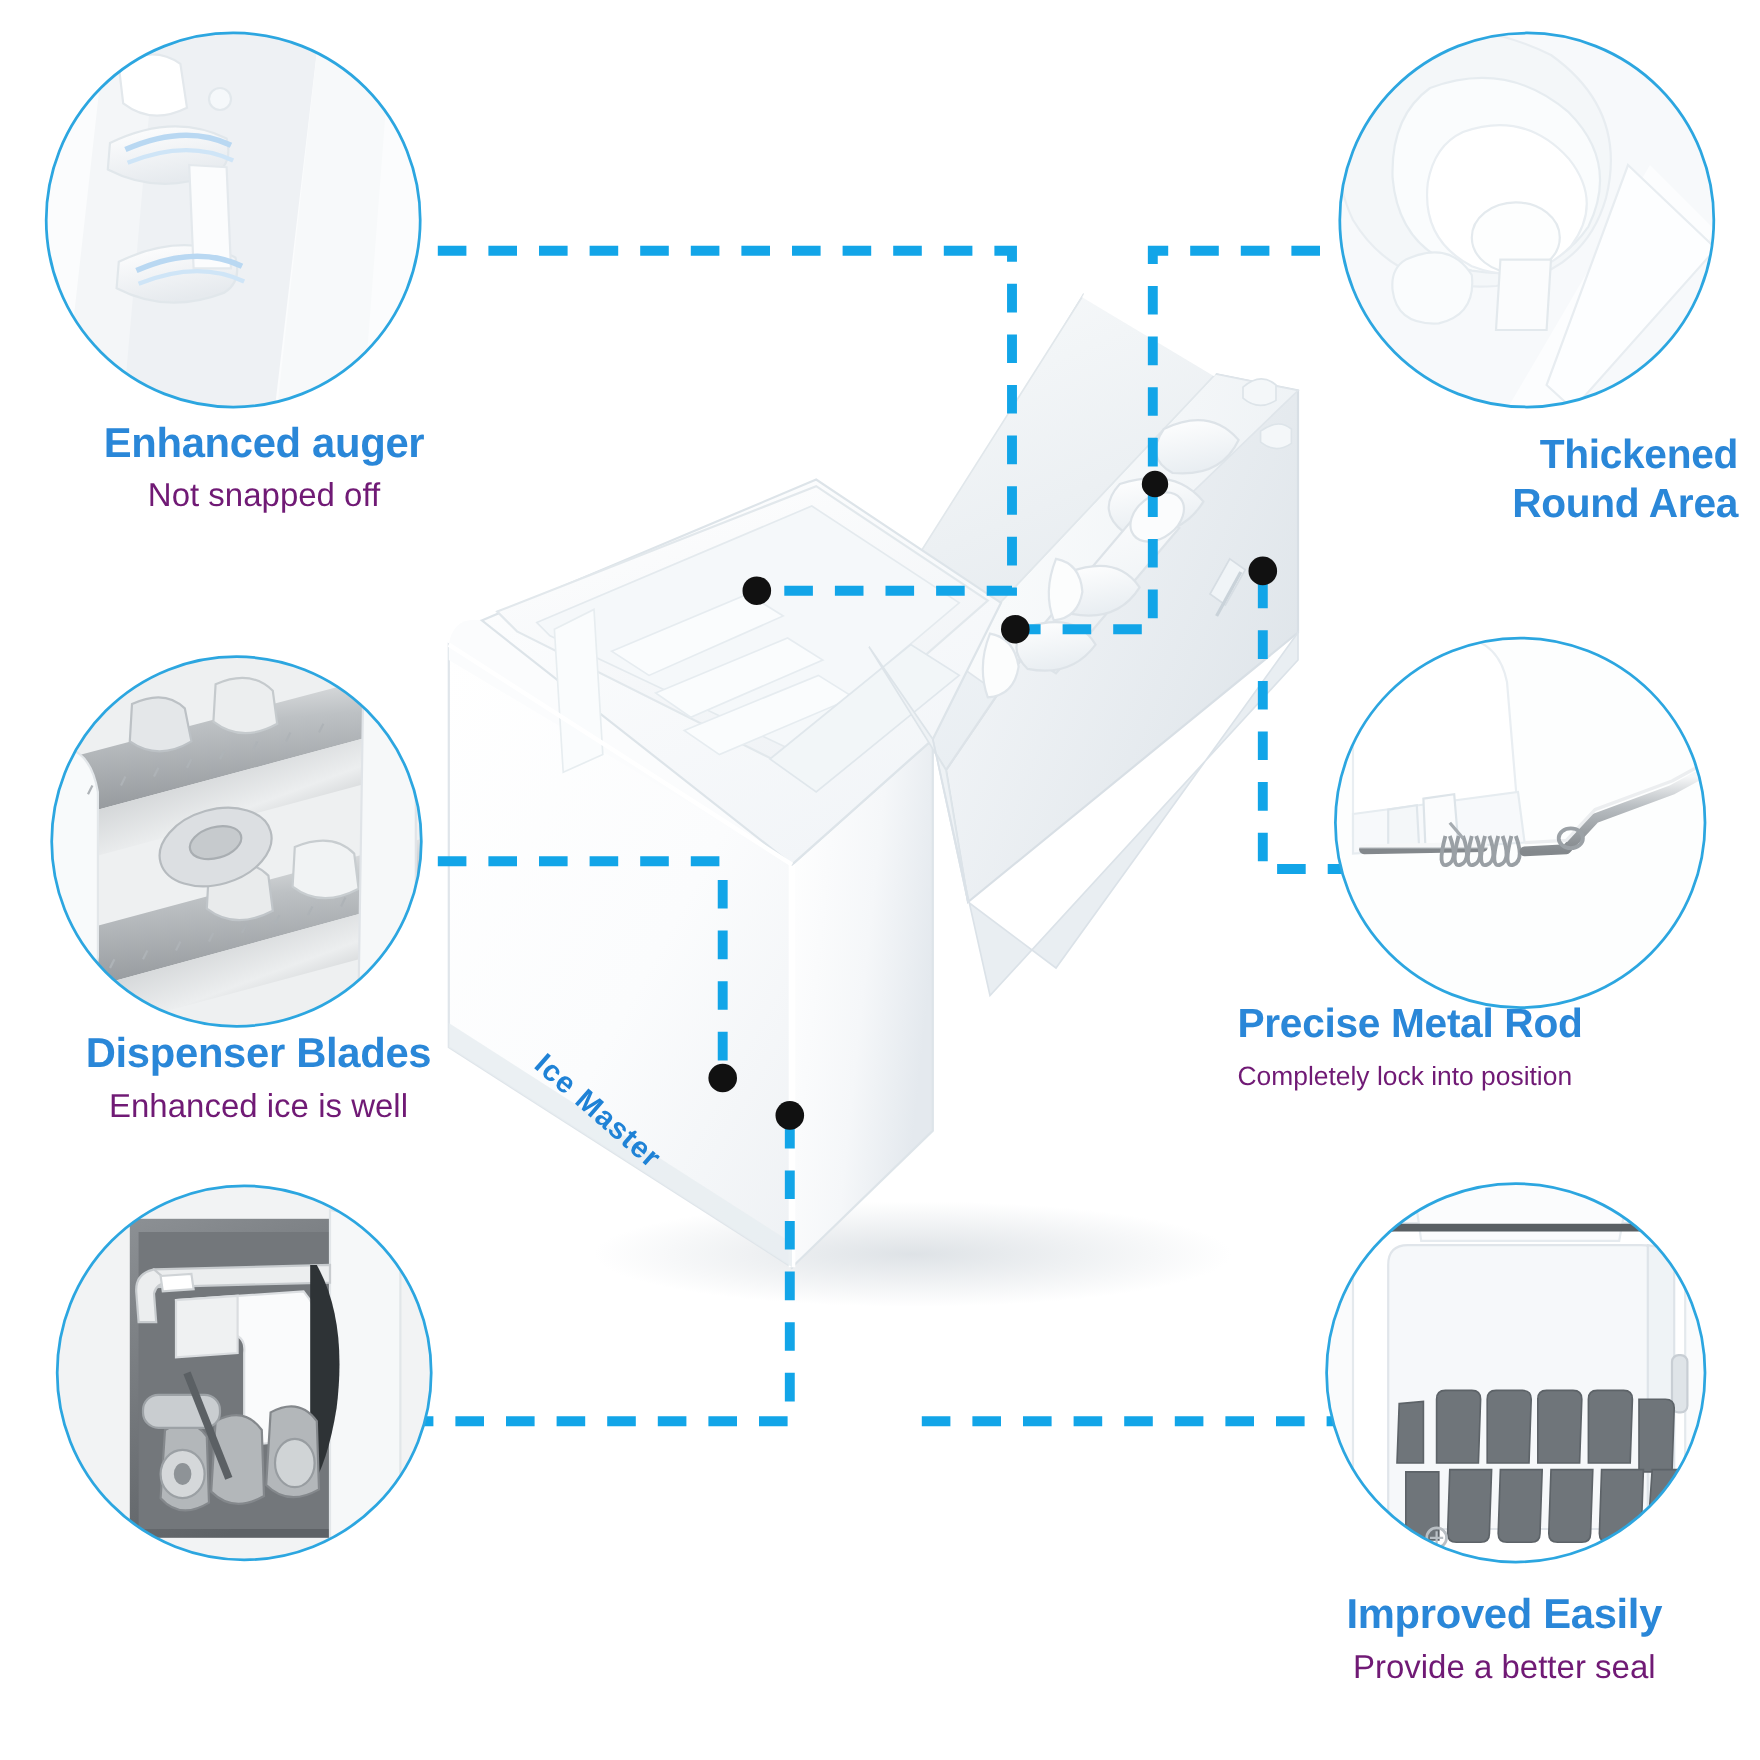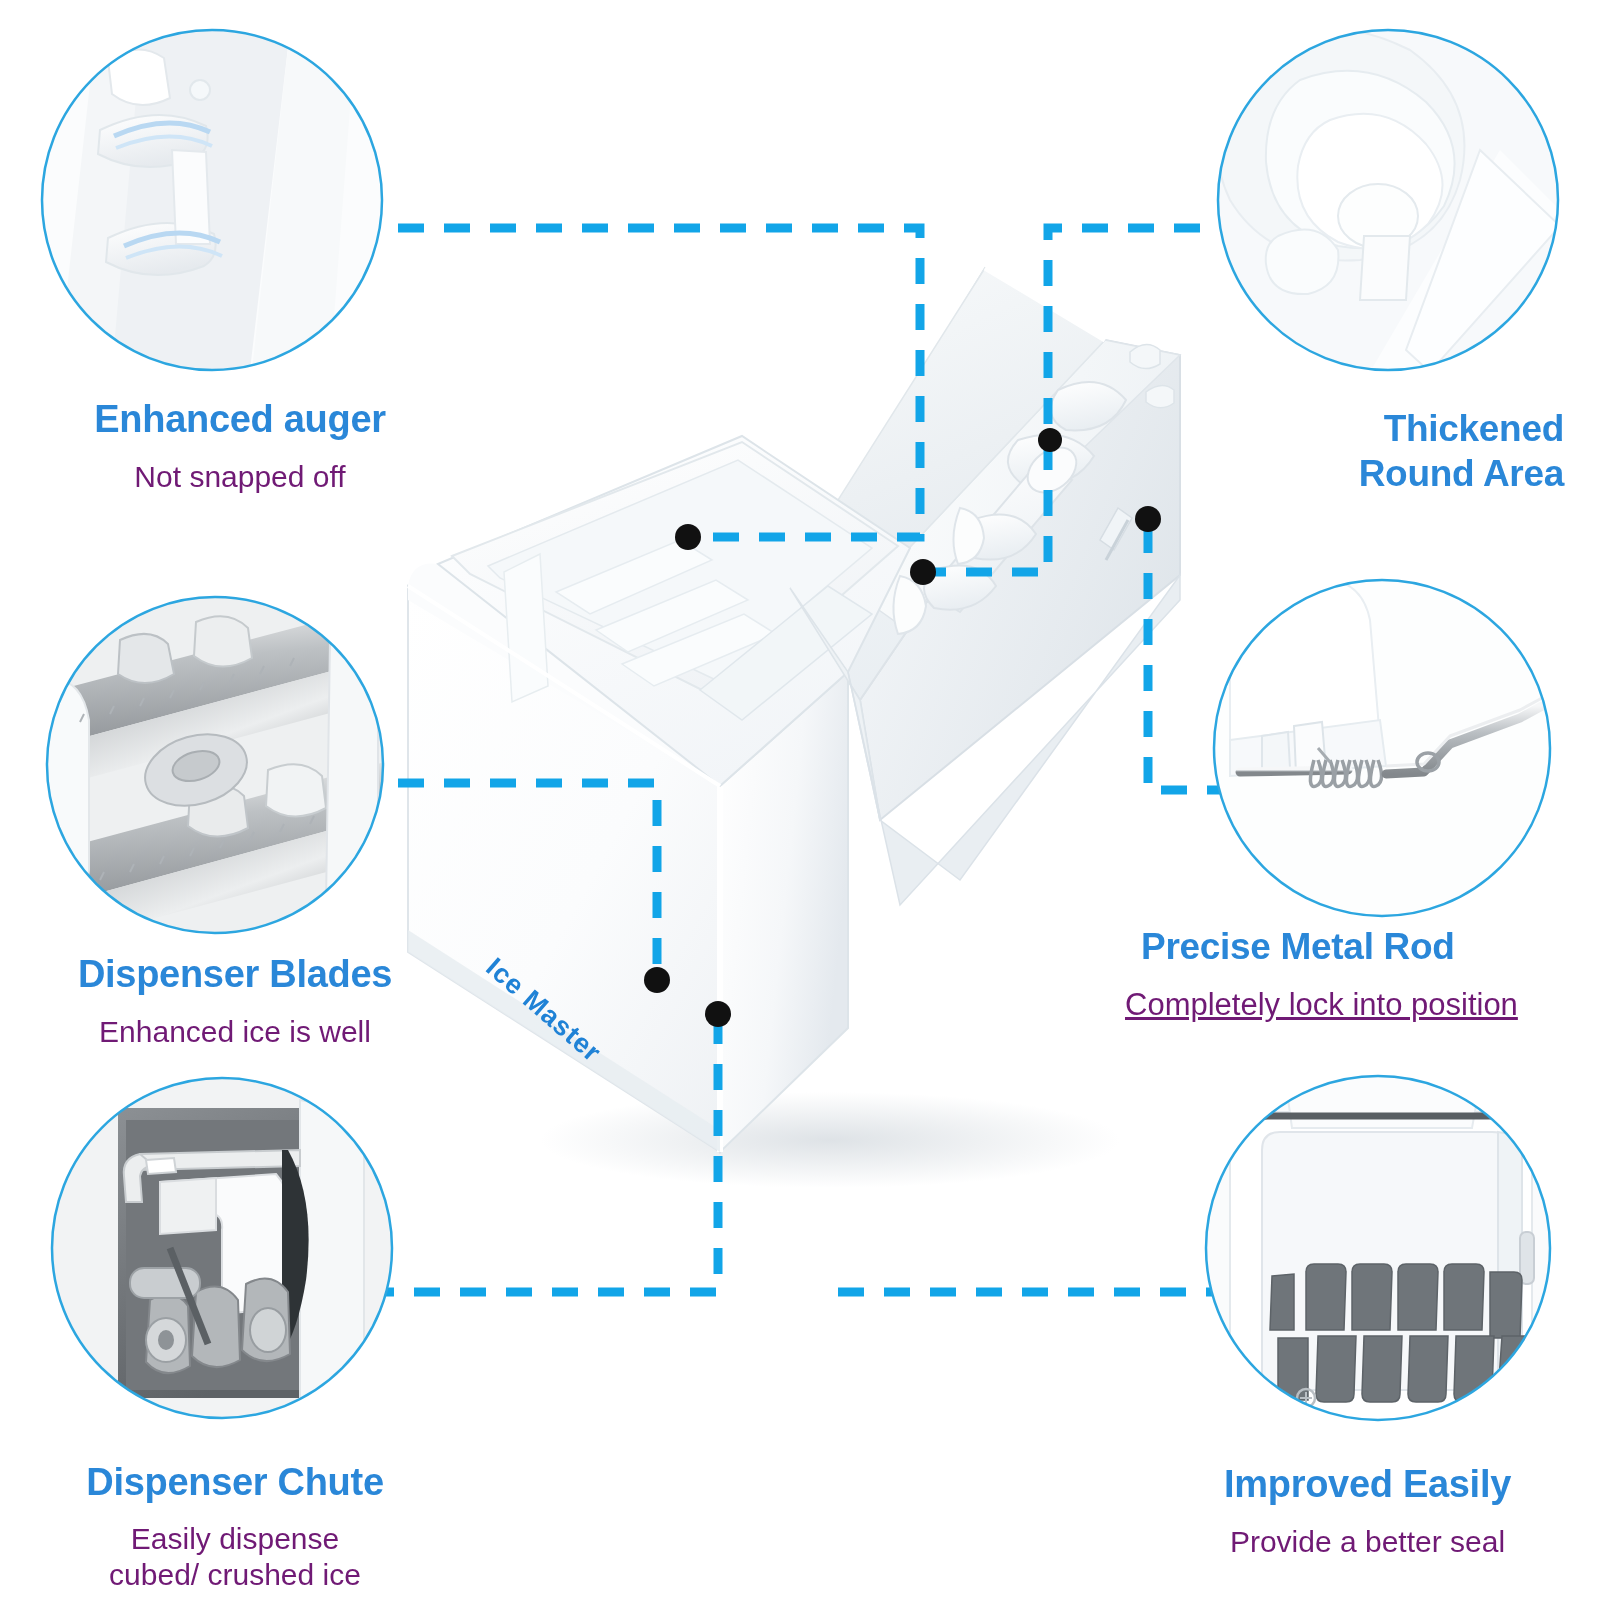--- a/index.html
+++ b/index.html
@@ -31,39 +31,39 @@
     position: absolute;
     box-sizing: border-box;
   }
   .callout-title {
     color: #2a87d8;
     font-weight: bold;
     font-size: 38px;
     line-height: 46px;
     letter-spacing: -0.3px;
     white-space: pre-line;
-    margin: 16px;
+    margin: 0;
   }
   .callout-sub {
     color: #701a75;
     font-size: 30px;
     line-height: 38px;
     white-space: pre-line;
     margin: 6px 0 0 0;
   }
   .c-tl { left: 30px;  top: 380px;  width: 420px; text-align: center; }
   .c-tr { left: 1180px; top: 390px; width: 400px; text-align: right; }
   .c-ml { left: 25px;  top: 935px;  width: 420px; text-align: center; }
   .c-mr { left: 1125px; top: 908px; width: 470px; }
   .c-bl { left: 20px;  top: 1443px; width: 430px; text-align: center; }
   .c-br { left: 1140px; top: 1445px; width: 455px; text-align: center; }
 
   .c-tr .callout-title { font-size: 37px; line-height: 45px; }
   .c-mr .callout-title { font-size: 37px; }
-  .c-mr .callout-sub  { font-size: 31px; text-decoration: underline; }
+  .c-mr .callout-sub  { font-size: 24px; }
   .c-bl .callout-sub  { line-height: 36px; }
 
   .brand-text {
     position: absolute;
     left: 500px;
     top: 952px;
     color: #1f82d6;
     font-weight: bold;
     font-size: 27px;
     letter-spacing: 1px;
@@ -465,24 +465,19 @@
   <div class="callout c-ml">
     <p class="callout-title">Dispenser Blades</p>
     <p class="callout-sub">Enhanced ice is well</p>
   </div>
 
   <div class="callout c-mr">
     <p class="callout-title">Precise Metal Rod</p>
     <p class="callout-sub">Completely lock into position</p>
   </div>
 
-  <div class="callout c-bl">
-    <p class="callout-title">Dispenser Chute</p>
-    <p class="callout-sub">Easily dispense
-cubed/ crushed ice</p>
-  </div>
 
   <div class="callout c-br">
     <p class="callout-title">Improved Easily</p>
     <p class="callout-sub">Provide a better seal</p>
   </div>
 
 </div>
 
 </body></html>

